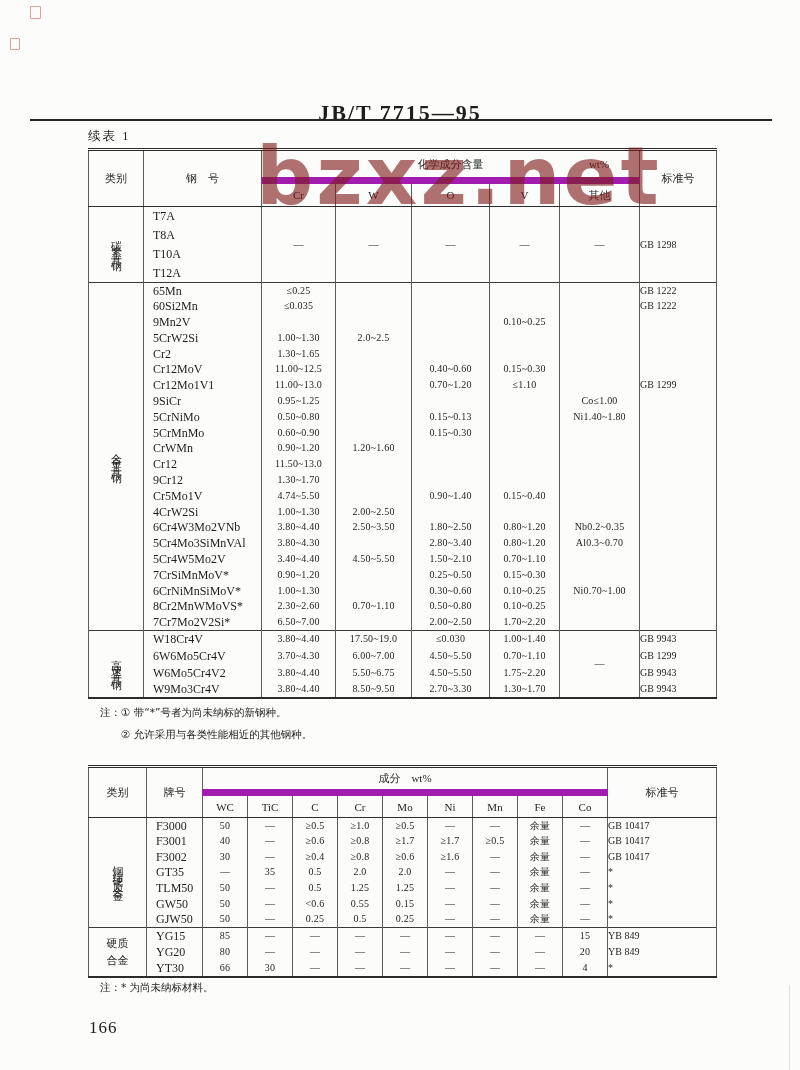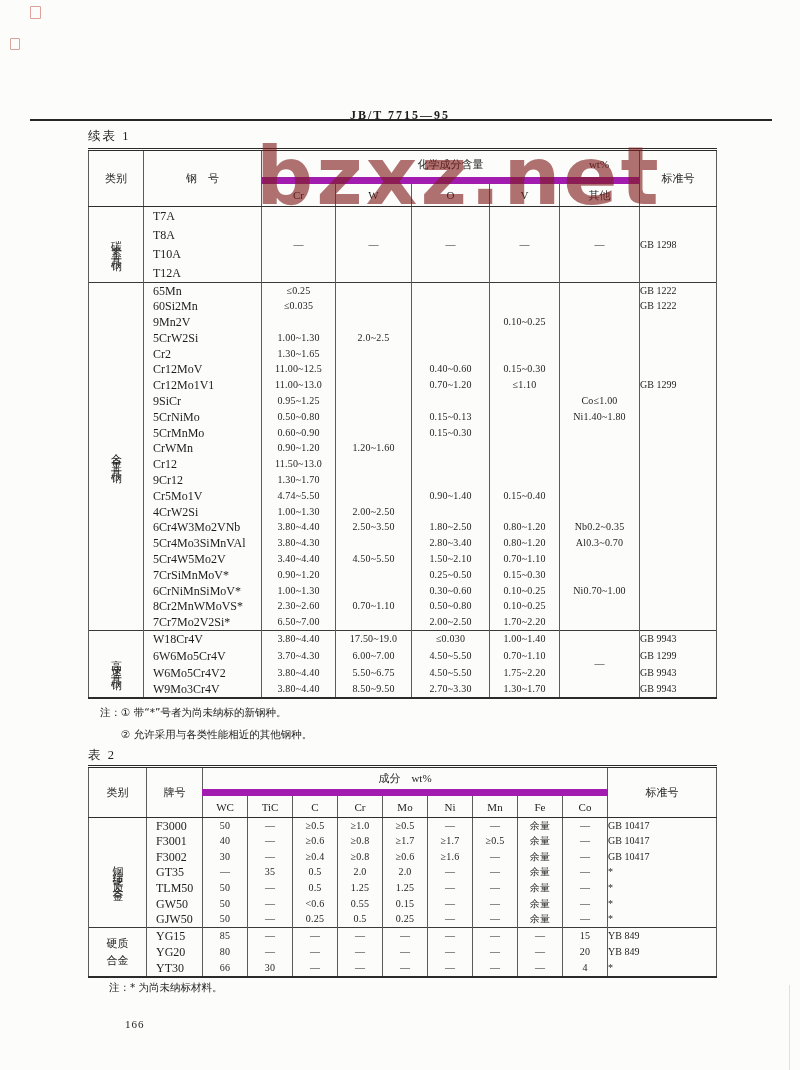--- a/index.html
+++ b/index.html
@@ -1,21 +1,21 @@
 <!DOCTYPE html>
 <html><head>
 <meta charset="utf-8">
 <style>
   * { margin:0; padding:0; box-sizing:border-box; }
   html,body { width:800px; height:1070px; }
   body { font-family:"Liberation Serif", serif; color:#1d1d1d; background:#ffffff; overflow:hidden; }
   .page { position:absolute; inset:0; width:800px; height:1070px; background:#fcfcfa; }
 
-  .doc-number { position:absolute; top:108px; left:0; width:100%; text-align:center;
-    font-size:12px; font-weight:bold; letter-spacing:2px; }
+  .doc-number { position:absolute; top:100px; left:0; width:100%; text-align:center;
+    font-size:22px; font-weight:bold; letter-spacing:2px; }
   .top-rule { position:absolute; top:119px; left:30px; width:742px; height:0;
     border-top:2.5px solid #262626; }
 
   .caption { position:absolute; left:88px; width:628px; text-align:left;
     font-size:12.5px; letter-spacing:2px; }
   #cap1 { top:128px; }
   #cap2 { top:747px; }
 
   table { border-collapse:collapse; table-layout:fixed; position:absolute; left:88px;
     border:1.5px solid #2e2e2e; border-top:3px double #2b2b2b; border-bottom:2px solid #2b2b2b; }
@@ -46,23 +46,23 @@
 
   #t1 tr.s0 td { height:19px; }
   #t1 tr.s1 td { height:15.8px; }
   #t1 tr.s2 td { height:17px; }
   #t2 tr.s0 td { height:15.7px; }
   #t2 tr.s1 td { height:16.6px; }
 
   .note { position:absolute; font-size:10.5px; font-family:"DejaVu Sans", sans-serif; color:#222; }
   #note1a { left:100px; top:706px; }
   #note1b { left:121px; top:728px; }
-  #note2  { left:100px; top:981px;margin-left:9px; }
-
-  .page-number { position:absolute; left:89px; top:1018px; font-size:11px; letter-spacing:1px;margin-left:36px; }
+  #note2  { left:100px; top:981px; }
+
+  .page-number { position:absolute; left:89px; top:1018px; font-size:17px; letter-spacing:1px; }
 
   .watermark { position:absolute; left:256px; top:130px; z-index:5; pointer-events:none;
     font-family:"DejaVu Sans", sans-serif; font-weight:bold; font-size:80px;
     color:#7f1d1d; opacity:0.62; letter-spacing:3px; }
 
   .red-mark { position:absolute; border:1.5px solid #c0463c; opacity:0.5; border-radius:1px; }
   #rm1 { left:30px; top:6px;  width:11px; height:13px; }
   #rm2 { left:10px; top:38px; width:10px; height:12px; }
 
   .scan-line { position:absolute; left:789px; top:985px; height:85px; width:0;
@@ -364,21 +364,20 @@
           <td class="val">2.70~3.30</td>
           <td class="val">1.30~1.70</td>
           <td class="std">GB 9943</td>
         </tr>
       </tbody>
   </table>
 
   <div class="note" id="note1a">注：① 带“*”号者为尚未纳标的新钢种。</div>
   <div class="note" id="note1b">② 允许采用与各类性能相近的其他钢种。</div>
 
-  <div class="caption" id="cap2">表 2</div>
 
   <table id="t2">
     <colgroup>
       <col style="width:58px">
         <col style="width:56px">
         <col style="width:45px">
         <col style="width:45px">
       <col style="width:45px">
         <col style="width:45px">
         <col style="width:45px">

